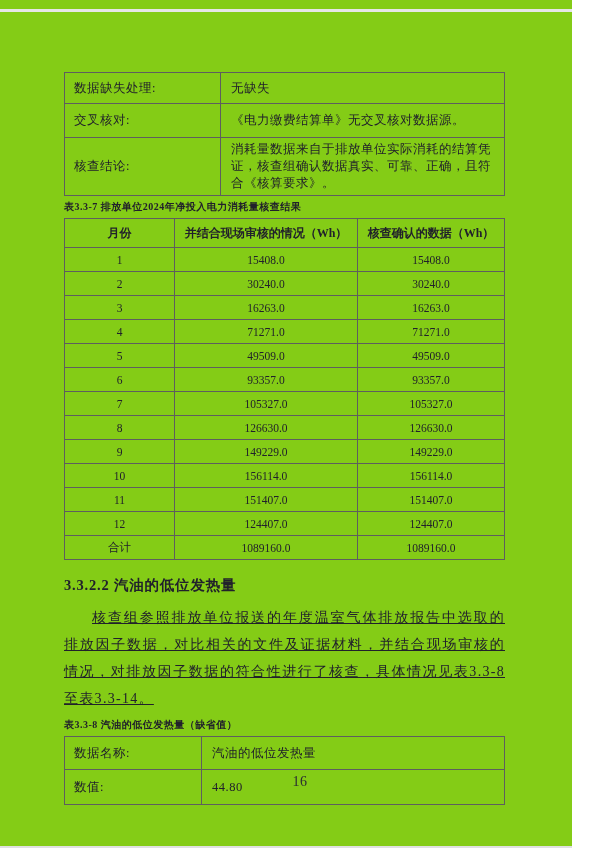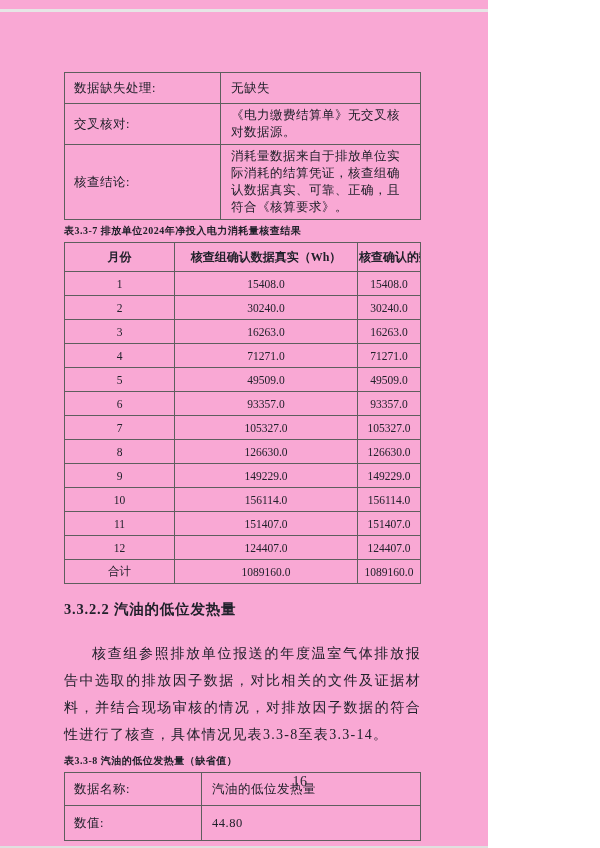--- a/index.html
+++ b/index.html
@@ -1,20 +1,20 @@
 <!DOCTYPE html>
 <html><head>
 <meta charset="utf-8">
 <style>
   html, body { margin: 0; padding: 0; background: #ffffff; }
   .page {
     position: relative;
-    width: 488px;
+    width: 572px;
     height: 848px;
-    background: #f9a8d4;
+    background: #84cc16;
     font-family: "Liberation Serif", "DejaVu Serif", serif;
     color: #21212b;
     overflow: hidden;
     box-sizing: border-box;
   }
   .scan-line-top {
     position: absolute; top: 9px; left: 0; width: 600px; height: 3px;
     background: #e6e6e6;
   }
   .scan-line-bottom {
@@ -55,21 +55,21 @@
   }
 
   .para {
     margin: 0; text-align: justify; font-size: 14px; letter-spacing: 1.3px;
   }
   .para-site { margin-top: 10px; text-indent: 2em; line-height: 20px; }
   .heading {
     margin: 16px 0 0 0; font-size: 14.5px; font-weight: bold;
     letter-spacing: 0.8px;
   }
-  .para-ef { margin-top: 21px; text-indent: 2em; line-height: 27px; }
+  .para-ef { margin-top: 9px; text-indent: 2em; line-height: 27px; text-decoration: underline; }
 
   
   .gas-tbl th {
     text-align: left; font-weight: normal; font-size: 12.5px;
     padding: 2px 8px 2px 9px; letter-spacing: 0.5px;
   }
   .gas-tbl td { font-size: 12.5px; padding: 2px 8px 2px 10px; letter-spacing: 0.5px; }
   .gas-tbl tr:nth-child(1) th, .gas-tbl tr:nth-child(1) td { height: 28px; }
   .gas-tbl tr:nth-child(2) th, .gas-tbl tr:nth-child(2) td { height: 30px; }
   .gas-tbl tr:nth-child(1) td { font-weight: normal; }
@@ -112,21 +112,21 @@
 
     <table class="tbl monthly-tbl">
       <colgroup>
           <col style="width:110px">
           <col style="width:183px">
           <col>
         </colgroup>
       <thead>
         <tr id="monthly-head">
             <th>月份</th>
-            <th>核查组确认数据真实（Wh）</th>
+            <th>并结合现场审核的情况（Wh）</th>
             <th>核查确认的数据（Wh）</th>
           </tr>
       </thead>
       <tbody id="monthly-body">
           <tr>
             <td>1</td>
             <td>15408.0</td>
             <td>15408.0</td>
           </tr>
           <tr>

